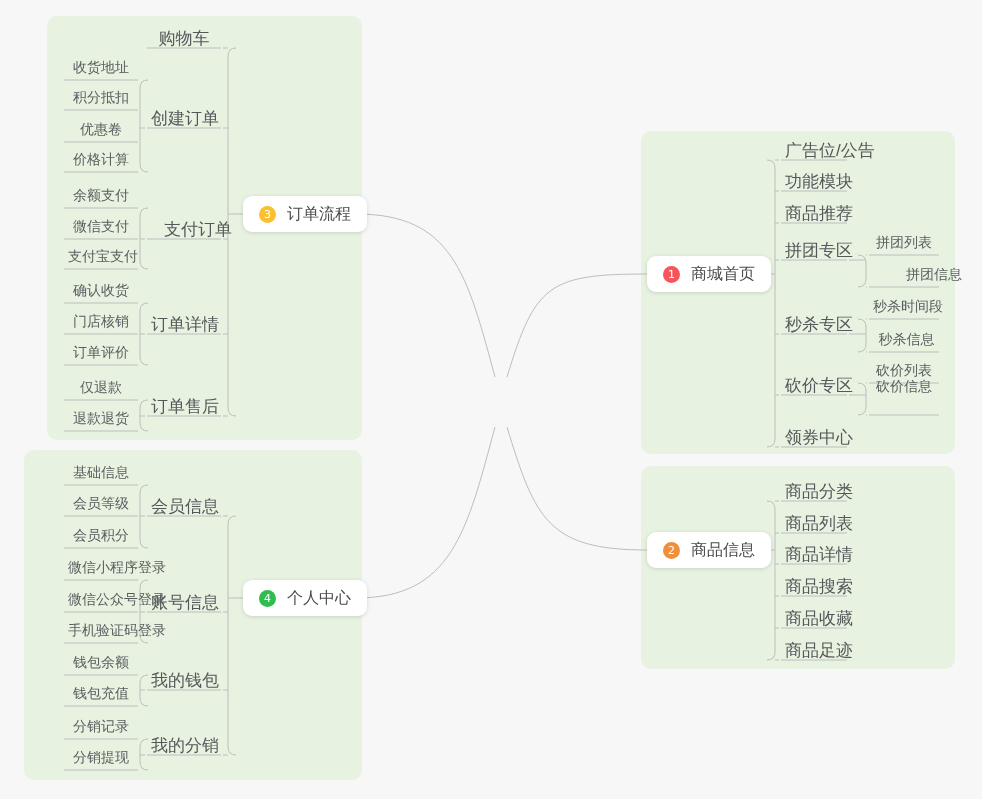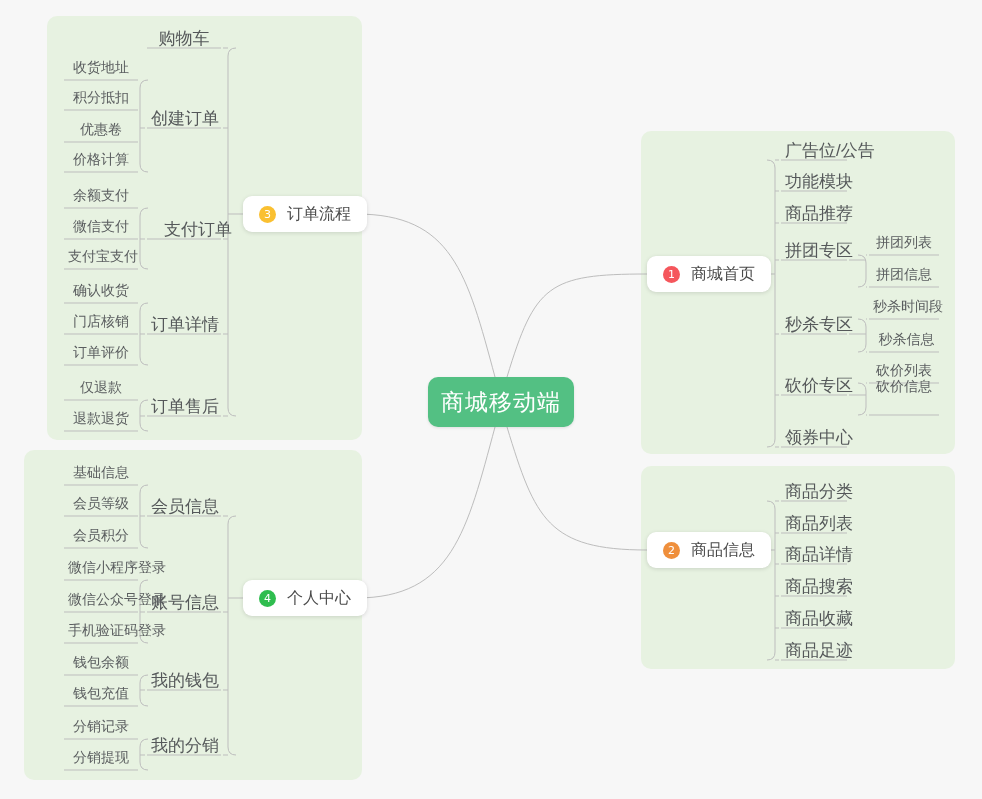--- a/index.html
+++ b/index.html
@@ -221,38 +221,35 @@
       <path d="M 148 739 Q 140 739 140 747 L 140 762 Q 140 770 148 770" class="spine"></path>
       <line x1="140" y1="755" x2="145" y2="755" class="spine"></line>
       <line x1="140" y1="739" x2="140" y2="739" class="spine"></line>
       <line x1="140" y1="770" x2="140" y2="770" class="spine"></line>
       <path d="M 507 377 C 535 285 548 274 647 274" class="mainlink"></path>
       <path d="M 507 427 C 535 519 548 550 647 550" class="mainlink"></path>
       <path d="M 495 377 C 467 273 452 214 356 214" class="mainlink"></path>
       <path d="M 495 427 C 467 531 452 598 356 598" class="mainlink"></path>
     </svg>
 
-  <div class="root" style="left:428px;top:377px;width:146px;height:50px;">
-    <span>商城移动端</span>
-  </div>
 
   <div id="nodes">
       <div class="branch" style="left: 647px; top: 256px;">
         <span class="badge" style="background: rgb(245, 86, 92);">1</span>
         <span>商城首页</span>
       </div>
       <div class="topic" style="left: 779px; top: 137px; width: 70px;"><span>广告位/公告</span></div>
       <div class="topic" style="left: 779px; top: 168px; width: 70px;"><span>功能模块</span></div>
       <div class="topic" style="left: 779px; top: 200px; width: 70px;"><span>商品推荐</span></div>
       <div class="topic" style="left: 779px; top: 237px; width: 70px;"><span>拼团专区</span></div>
       <div class="topic" style="left: 779px; top: 311px; width: 70px;"><span>秒杀专区</span></div>
       <div class="topic" style="left: 779px; top: 372px; width: 70px;"><span>砍价专区</span></div>
       <div class="topic" style="left: 779px; top: 424px; width: 70px;"><span>领券中心</span></div>
       <div class="leaf" style="left: 867px; top: 232px; width: 74px;"><span>拼团列表</span></div>
-      <div class="leaf" style="left: 867px; top: 264px; width: 74px;"><span>拼团信息</span></div>
+      <div class="leaf" style="left: 897px; top: 264px; width: 74px;"><span>拼团信息</span></div>
       <div class="leaf" style="left: 867px; top: 296px; width: 74px;"><span>秒杀时间段</span></div>
       <div class="leaf" style="left: 867px; top: 329px; width: 74px; padding-left: 11px;"><span>秒杀信息</span></div>
       <div class="leaf" style="left: 867px; top: 360px; width: 74px;"><span>砍价列表</span></div>
       <div class="leaf" style="left: 867px; top: 376px; width: 74px;"><span>砍价信息</span></div>
       <div class="branch" style="left: 647px; top: 532px;">
         <span class="badge" style="background: rgb(239, 143, 60);">2</span>
         <span>商品信息</span>
       </div>
       <div class="topic" style="left: 779px; top: 478px; width: 70px;"><span>商品分类</span></div>
       <div class="topic" style="left: 779px; top: 510px; width: 70px;"><span>商品列表</span></div>

